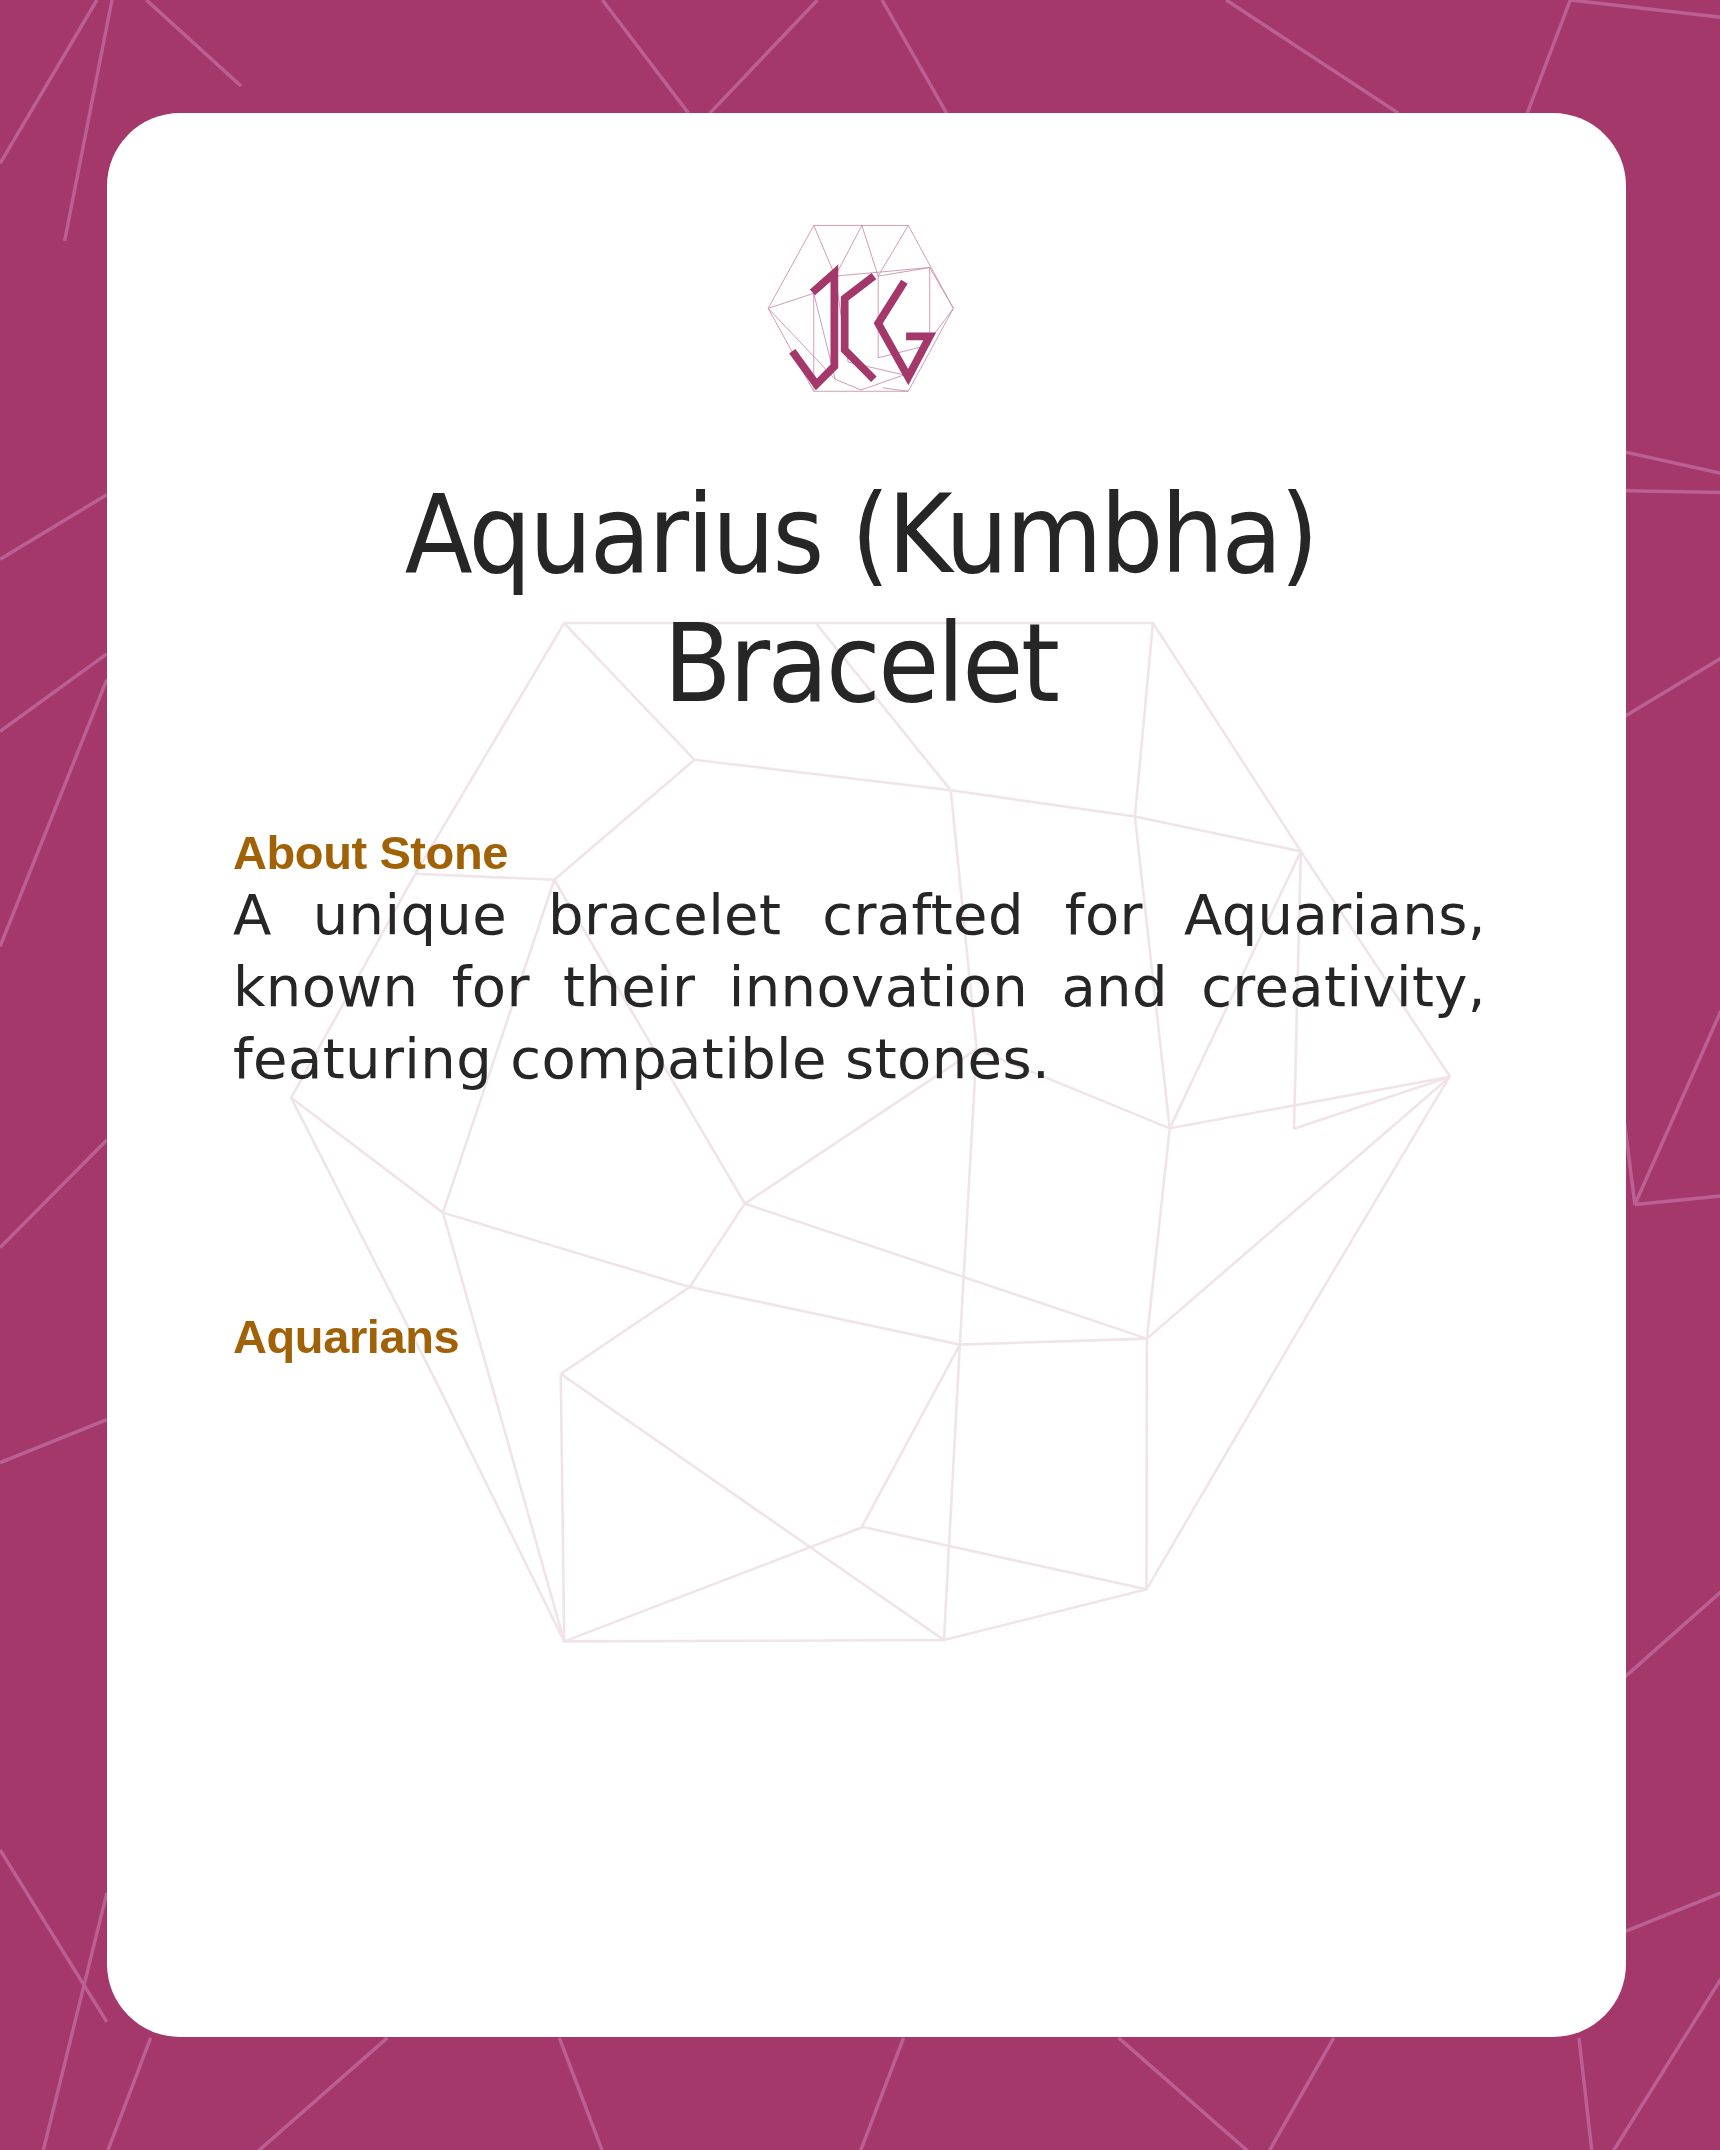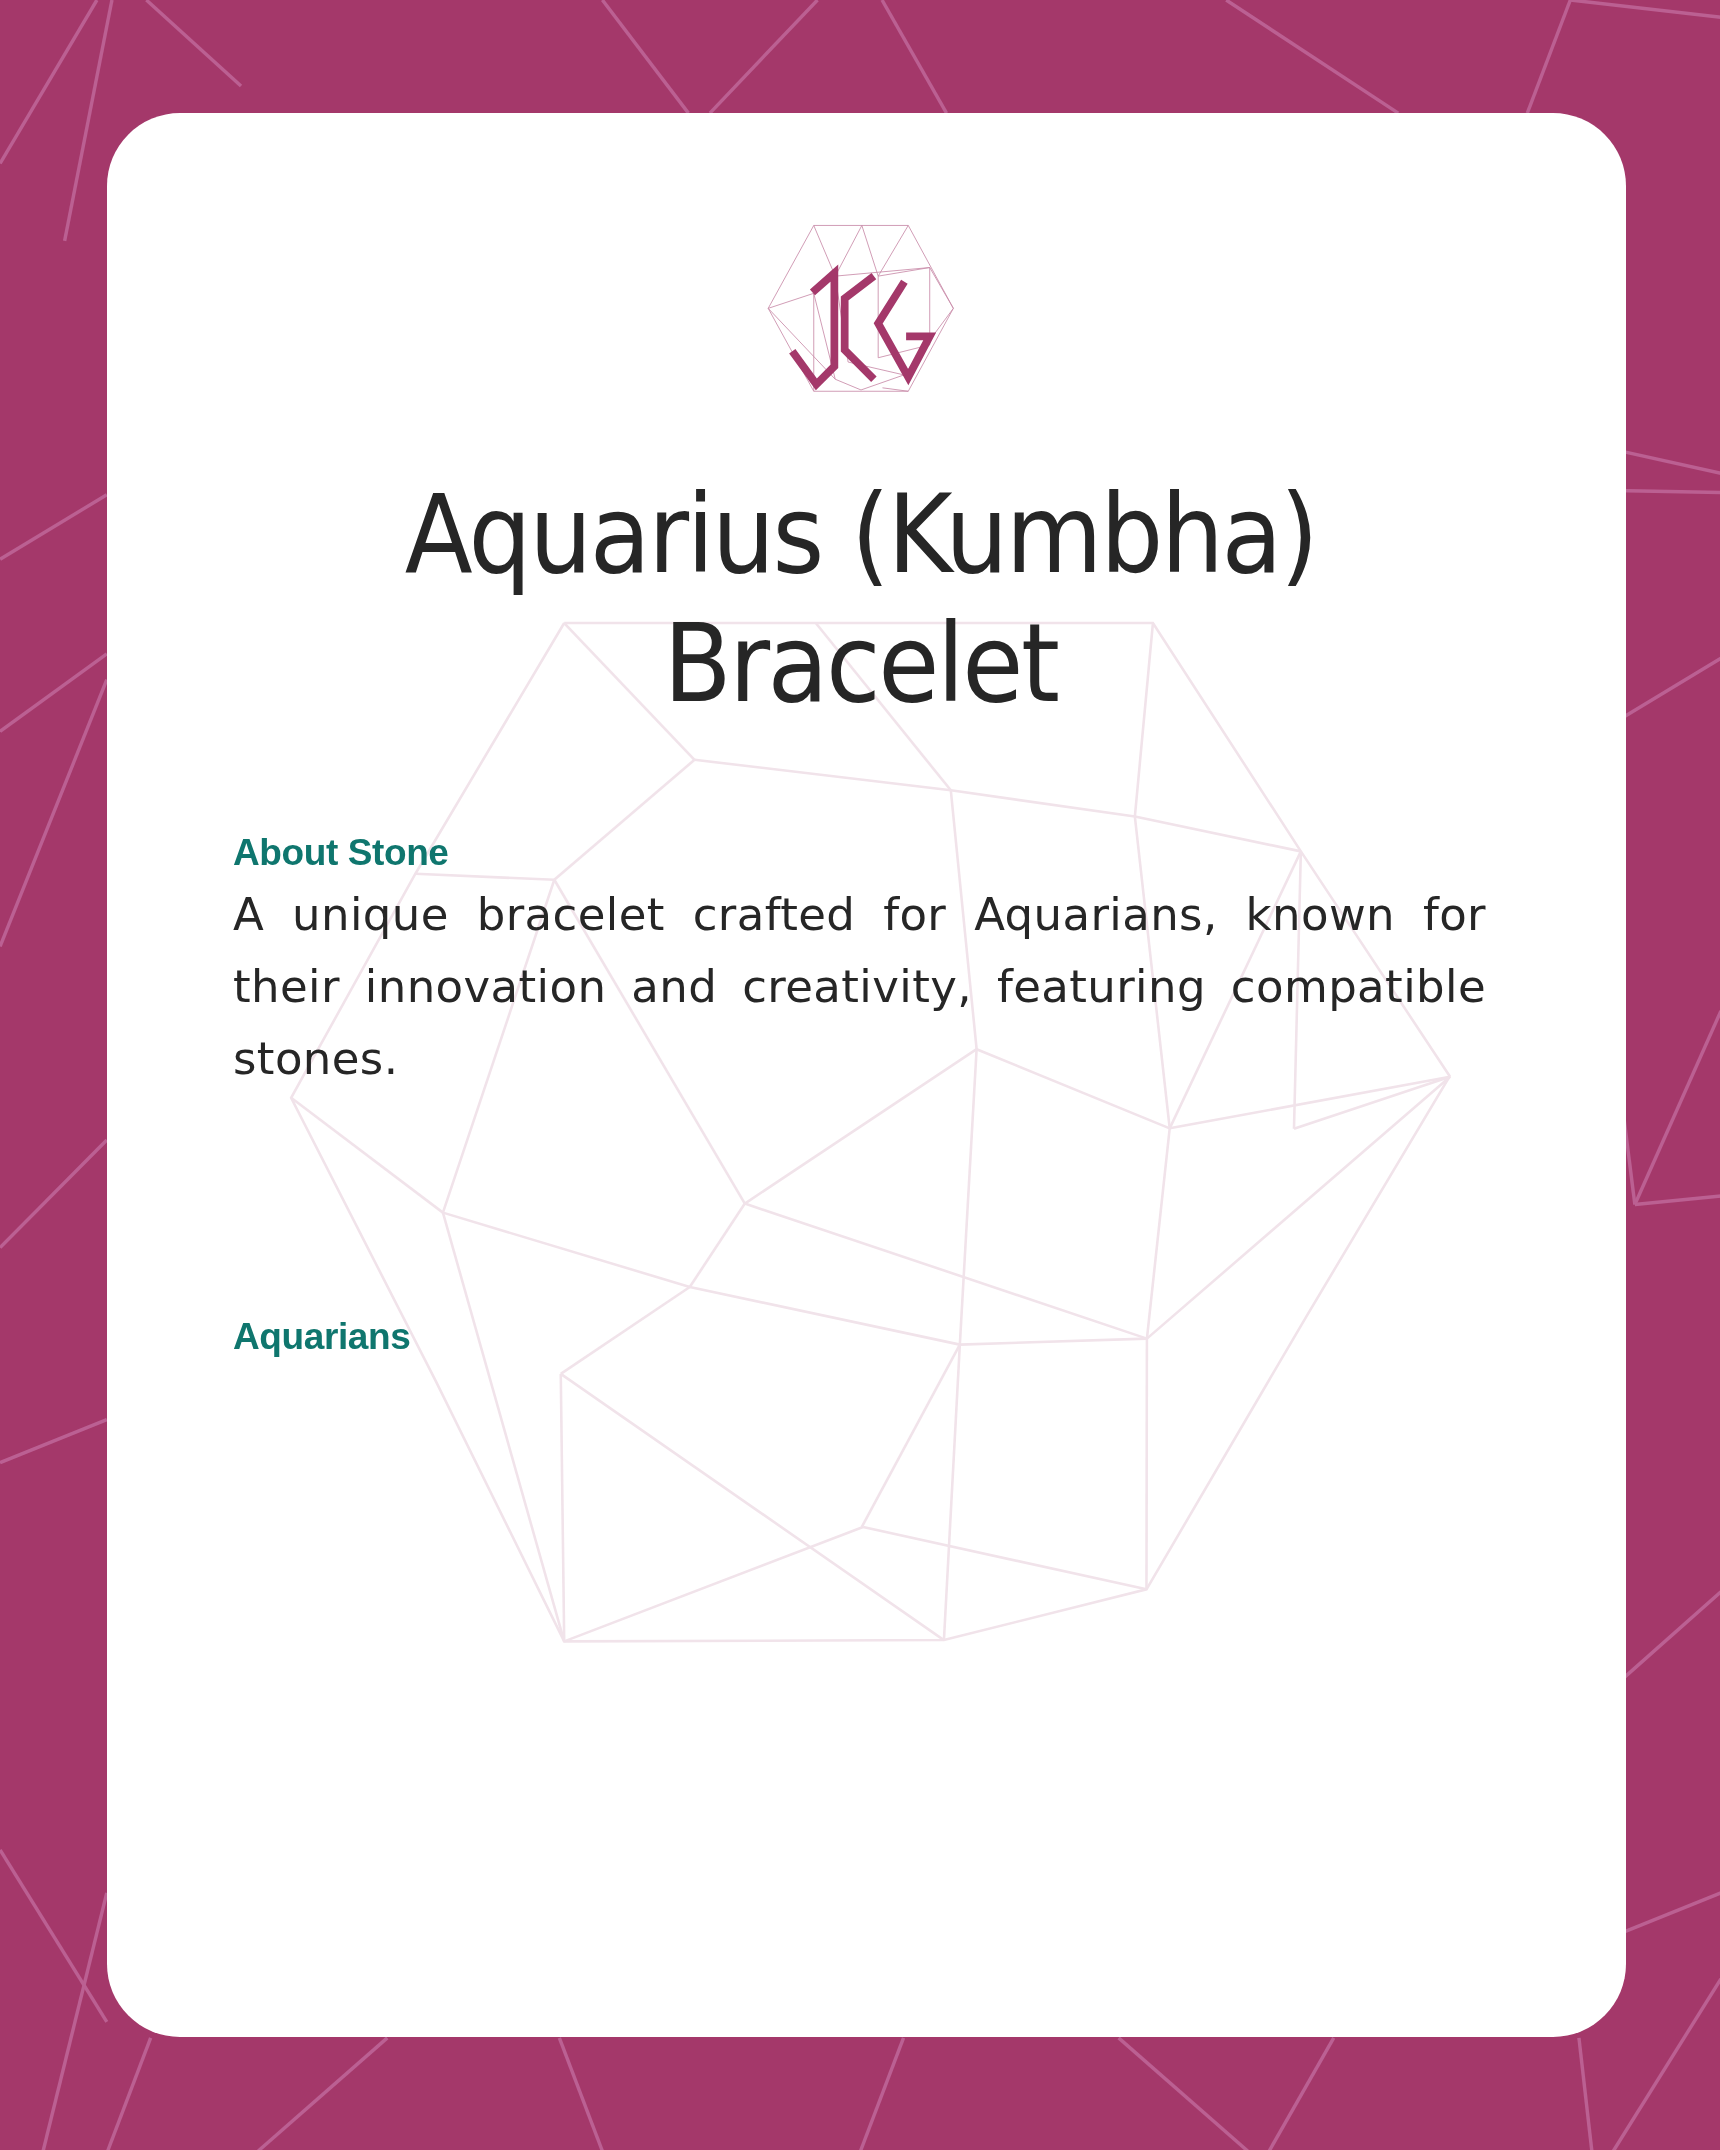--- a/index.html
+++ b/index.html
@@ -17,27 +17,27 @@
   .logo { position: absolute; left: 642px; top: 103px; width: 224px; height: 189px; }
   .title {
     position: absolute; left: 0; width: 1507px; text-align: center;
     color: #262626; font-family: "DejaVu Sans", sans-serif; font-weight: normal;
     font-size: 108px; line-height: 129px; letter-spacing: -2.6px;
     transform: scaleX(0.92); transform-origin: center;
   }
   .title.l1 { top: 357px; }
   .title.l2 { top: 486px; }
   .section-head {
-    position: absolute; left: 126px; color: #0f766e;
+    position: absolute; left: 126px; color: #a16207;
     font-family: "Liberation Sans", sans-serif; font-weight: bold;
-    font-size: 37px; line-height: 56px; letter-spacing: -0.4px;
+    font-size: 47px; line-height: 56px; letter-spacing: -0.4px;
   }
   .body-text {
     position: absolute; left: 126px; width: 1253px; color: #262626;
-    font-family: "DejaVu Sans", sans-serif; font-size: 45px; line-height: 72px;
+    font-family: "DejaVu Sans", sans-serif; font-size: 56px; line-height: 72px;
     text-align: justify; letter-spacing: 0.4px;
   }
   .h-about { top: 712px; }
   .p-about { top: 766px; }
   .h-benefits { top: 1196px; }
   .p-benefits { top: 1249px; }
 </style>
 </head>
 <body>
 

